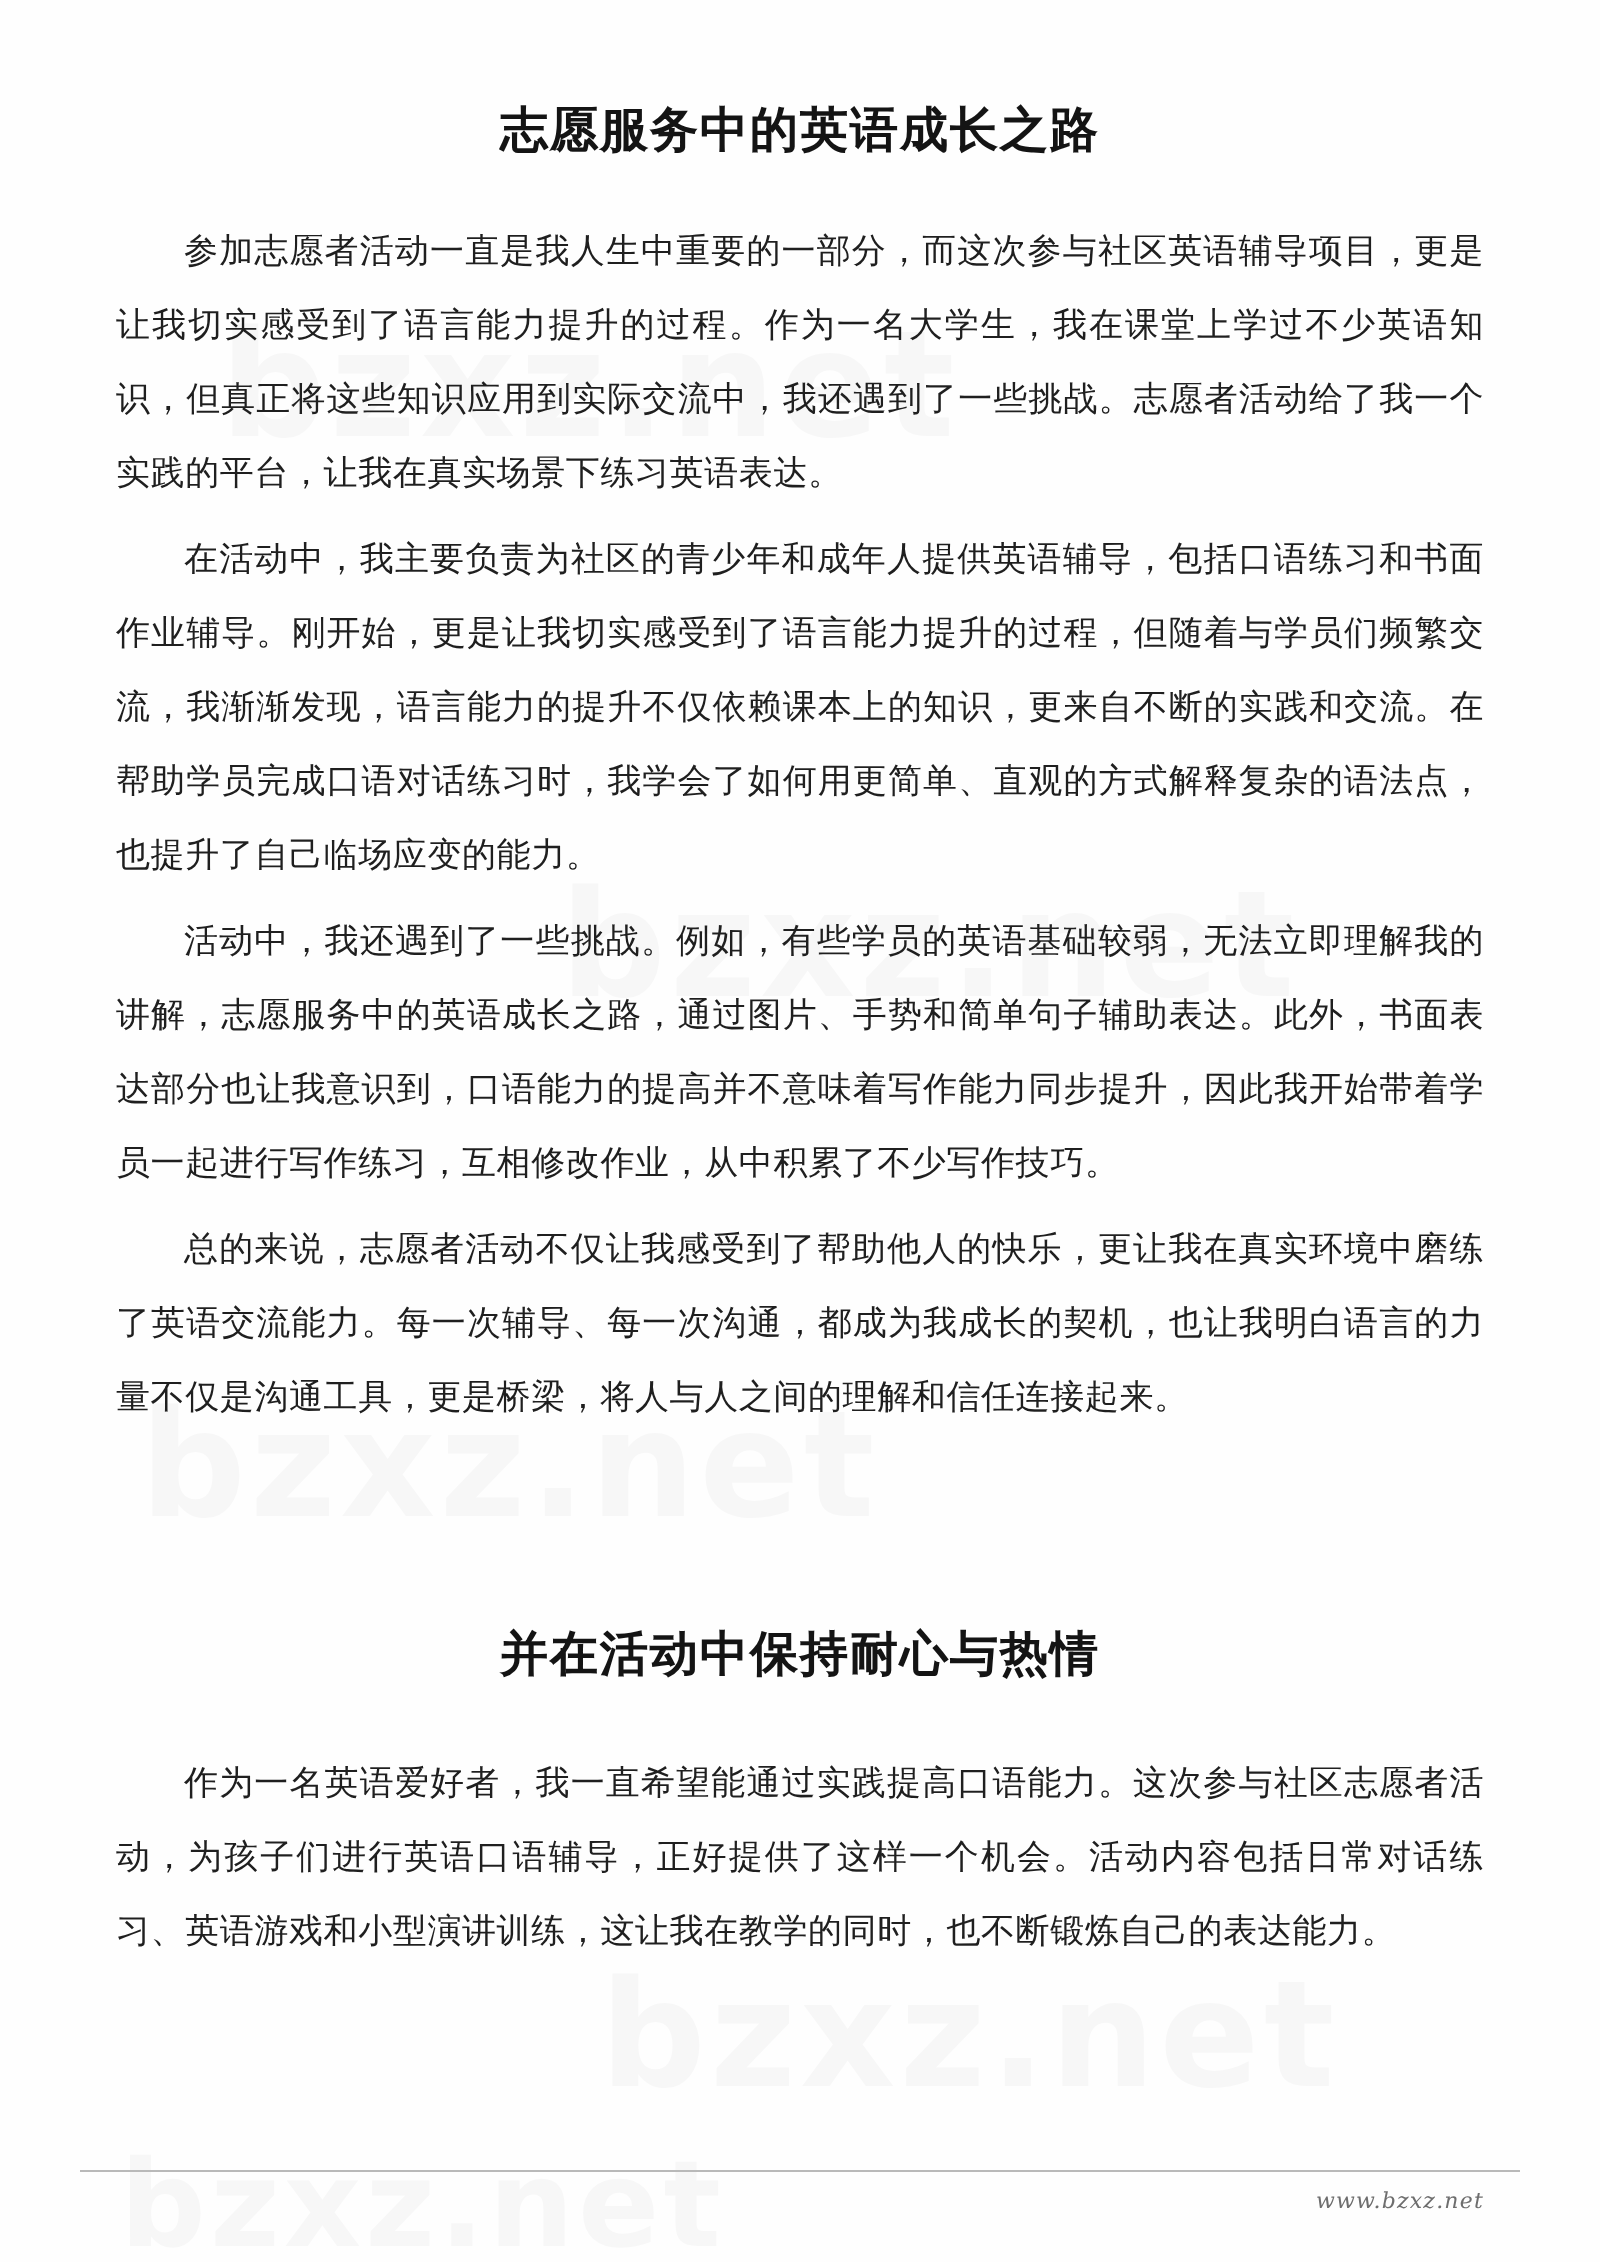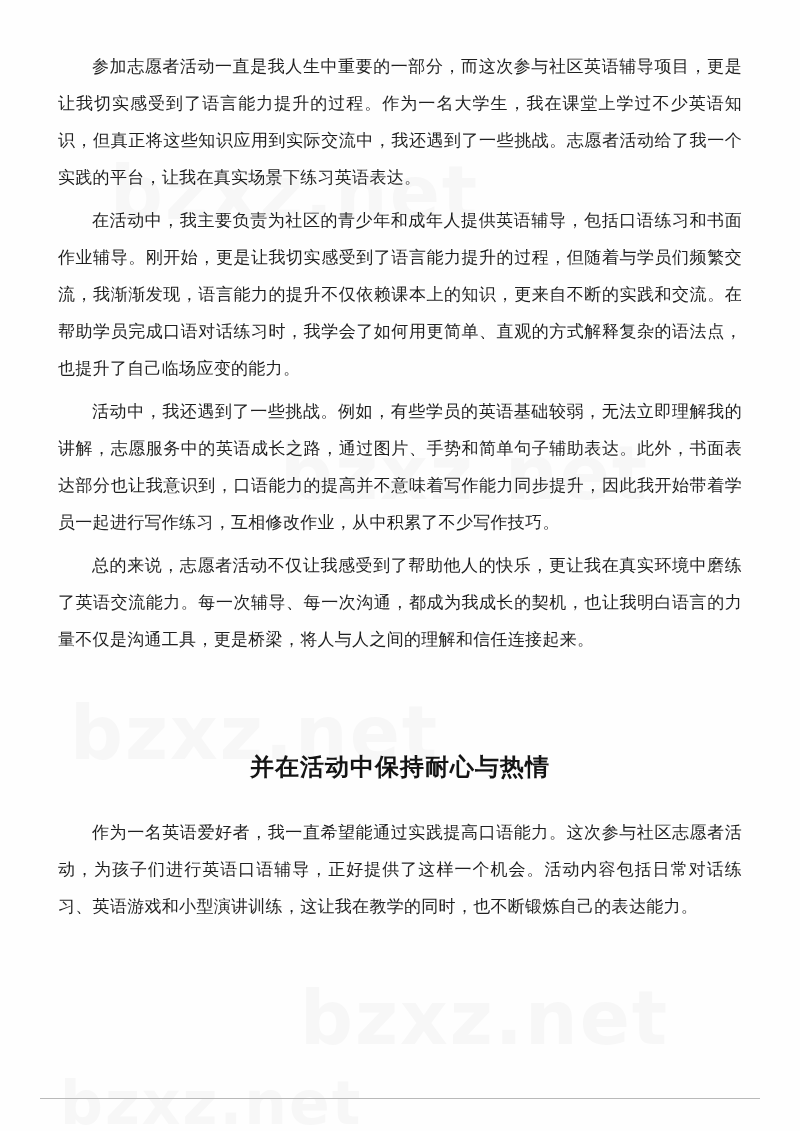--- a/index.html
+++ b/index.html
@@ -120,31 +120,33 @@
   <div class="watermark-layer">
     <div class="watermark wm-a">bzxz.net</div>
     <div class="watermark wm-b">bzxz.net</div>
     <div class="watermark wm-c">bzxz.net</div>
     <div class="watermark wm-d">bzxz.net</div>
     <div class="watermark wm-e">bzxz.net</div>
   </div>
 
   <div class="content">
 
+    <h1 class="doc-title title-1">志愿服务中的英语成长之路</h1>
 
     <p class="para">参加志愿者活动一直是我人生中重要的一部分，而这次参与社区英语辅导项目，更是让我切实感受到了语言能力提升的过程。作为一名大学生，我在课堂上学过不少英语知识，但真正将这些知识应用到实际交流中，我还遇到了一些挑战。志愿者活动给了我一个实践的平台，让我在真实场景下练习英语表达。</p>
     <p class="para">在活动中，我主要负责为社区的青少年和成年人提供英语辅导，包括口语练习和书面作业辅导。刚开始，更是让我切实感受到了语言能力提升的过程，但随着与学员们频繁交流，我渐渐发现，语言能力的提升不仅依赖课本上的知识，更来自不断的实践和交流。在帮助学员完成口语对话练习时，我学会了如何用更简单、直观的方式解释复杂的语法点，也提升了自己临场应变的能力。</p>
     <p class="para">活动中，我还遇到了一些挑战。例如，有些学员的英语基础较弱，无法立即理解我的讲解，志愿服务中的英语成长之路，通过图片、手势和简单句子辅助表达。此外，书面表达部分也让我意识到，口语能力的提高并不意味着写作能力同步提升，因此我开始带着学员一起进行写作练习，互相修改作业，从中积累了不少写作技巧。</p>
     <p class="para">总的来说，志愿者活动不仅让我感受到了帮助他人的快乐，更让我在真实环境中磨练了英语交流能力。每一次辅导、每一次沟通，都成为我成长的契机，也让我明白语言的力量不仅是沟通工具，更是桥梁，将人与人之间的理解和信任连接起来。</p>
 
     <div class="section-gap"></div>
 
     <h1 class="doc-title title-2">并在活动中保持耐心与热情</h1>
 
     <p class="para">作为一名英语爱好者，我一直希望能通过实践提高口语能力。这次参与社区志愿者活动，为孩子们进行英语口语辅导，正好提供了这样一个机会。活动内容包括日常对话练习、英语游戏和小型演讲训练，这让我在教学的同时，也不断锻炼自己的表达能力。</p>
 
   </div>
 
   <div class="footer">
     <div class="footer-rule"></div>
+    <div class="footer-text">www.bzxz.net</div>
   </div>
 
 </div>
 
 </body></html>

